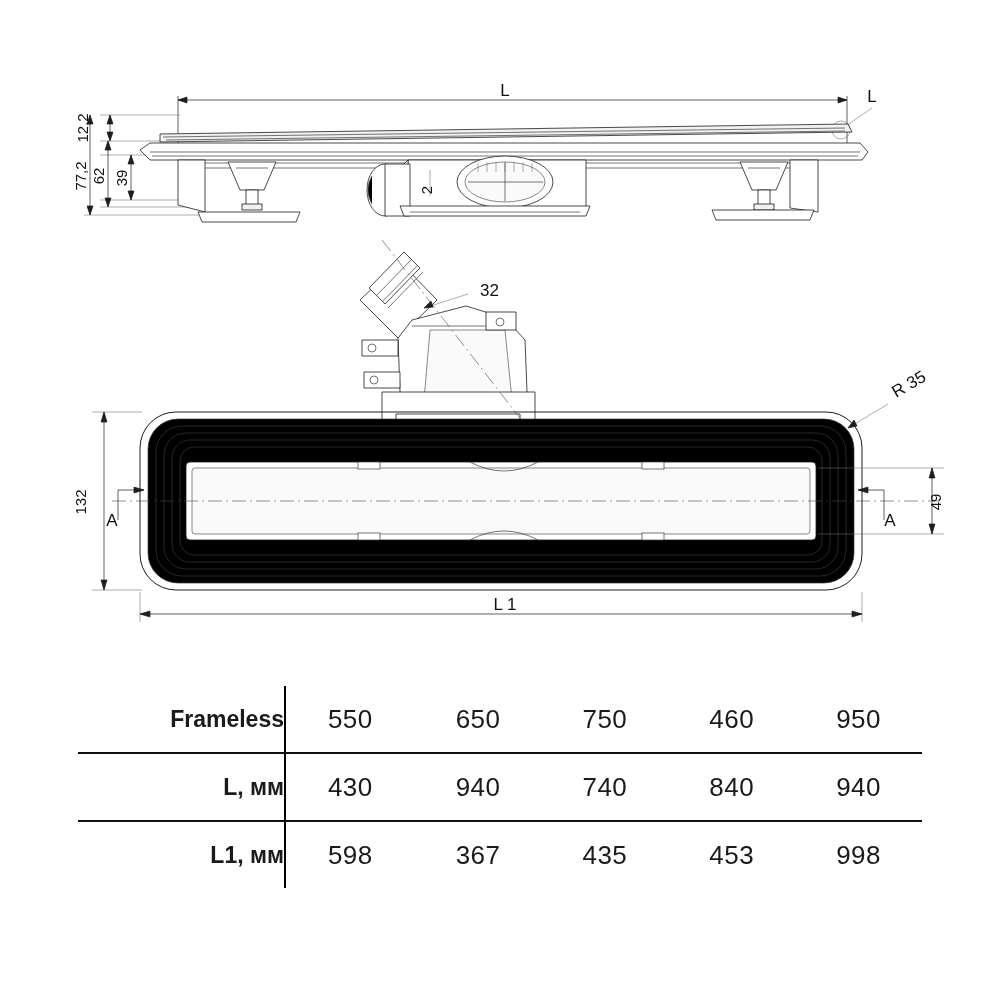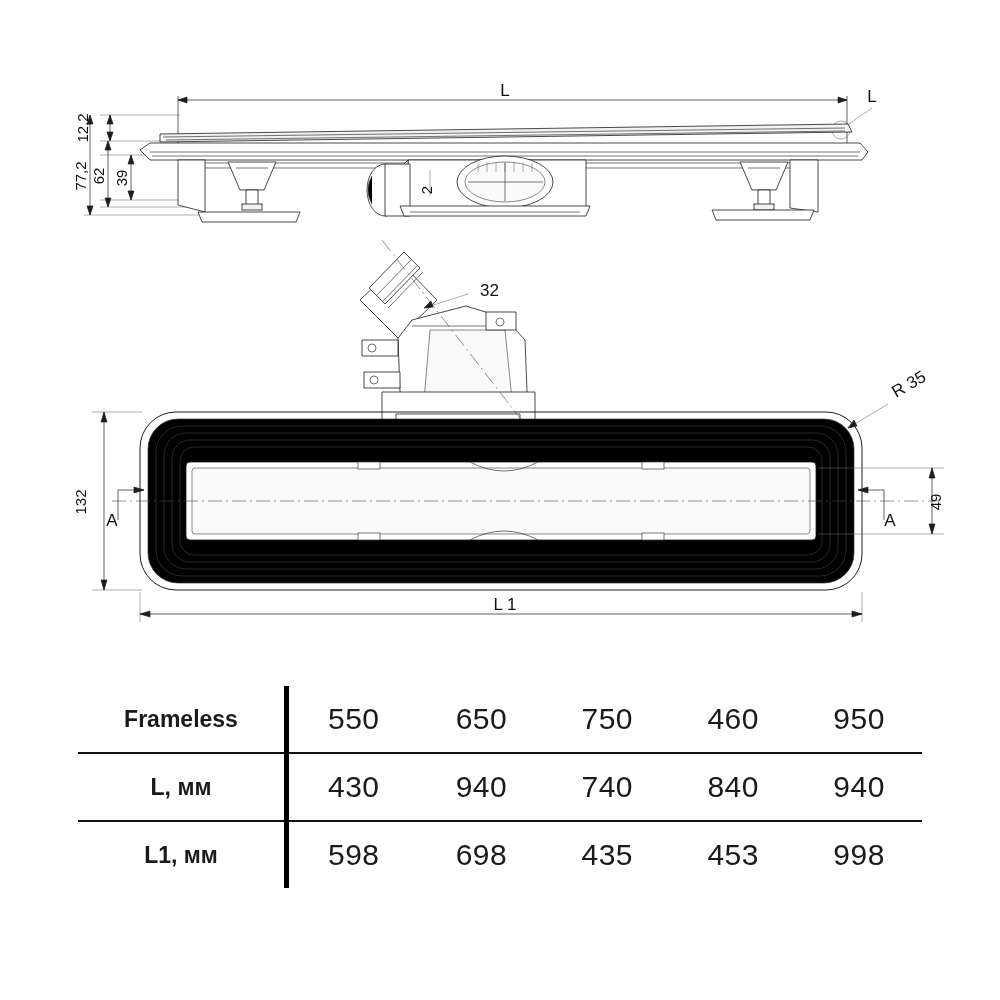--- a/index.html
+++ b/index.html
@@ -57,25 +57,25 @@
     font-family: "Liberation Sans", sans-serif;
     text-align: center;
     padding: 0;
     height: 66px;
     vertical-align: middle;
   }
   #spec-table td.rowhead {
     font-size: 23px;
     font-weight: bold;
     width: 206px;
-    text-align: center;
-    border-right: 5px solid #000000;
+    text-align: right;
+    border-right: 2px solid #000000;
   }
   #spec-table td.val {
-    font-size: 30px;
+    font-size: 26px;
     font-weight: normal;
     letter-spacing: 0.5px;
   }
   #spec-table tr.divider td {
     border-bottom: 2px solid #111;
   }
 </style>
 </head>
 <body>
 
@@ -320,21 +320,21 @@
         <td class="rowhead">L, мм</td>
         <td class="val">430</td>
         <td class="val">940</td>
         <td class="val">740</td>
         <td class="val">840</td>
         <td class="val">940</td>
       </tr>
       <tr>
         <td class="rowhead">L1, мм</td>
         <td class="val">598</td>
-        <td class="val">698</td>
+        <td class="val">367</td>
         <td class="val">435</td>
         <td class="val">453</td>
         <td class="val">998</td>
       </tr>
     </tbody>
   </table>
 
 </div>
 
 </body></html>

